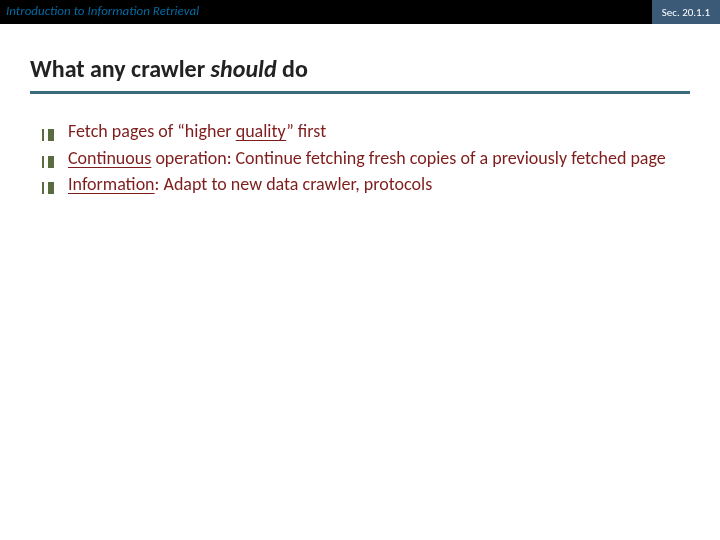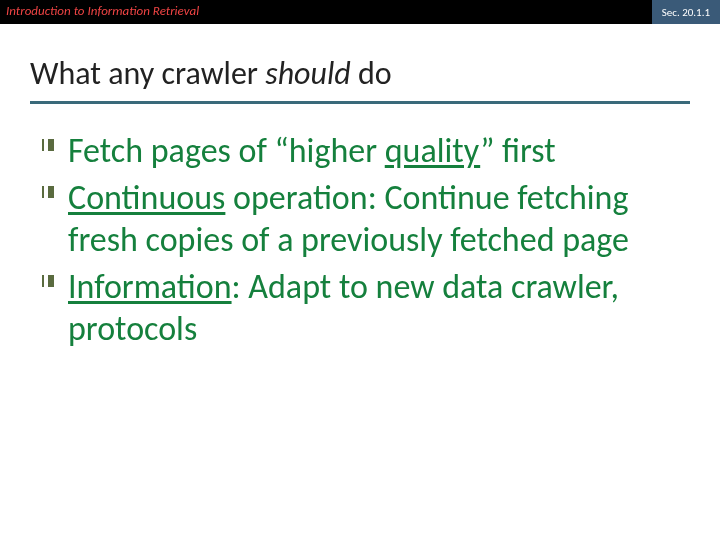--- a/index.html
+++ b/index.html
@@ -13,62 +13,62 @@
   }
   .header {
     display: flex;
     justify-content: space-between;
     align-items: stretch;
     width: 100%;
     height: 24px;
     background: #000000;
   }
   .header-left {
-    color: #ef4444;
+    color: #0369a1;
     font-style: italic;
     font-size: 13px;
     padding: 3px 6px;
     font-family: Calibri, Arial, sans-serif;
   }
   .header-right {
     background: #3a5a78;
     color: #ffffff;
     font-size: 11px;
     padding: 3px 10px;
     display: flex;
     align-items: center;
     font-family: Calibri, Arial, sans-serif;
   }
   .title-wrap {
     padding: 30px 30px 8px 30px;
   }
   .title {
-    font-size: 32px;
-    font-weight: 400;
+    font-size: 24px;
+    font-weight: 700;
     color: #222;
     padding-bottom: 6px;
   }
   .title .ital { font-style: italic; }
   .title-rule {
     height: 3px;
     background: #3a6a7a;
     margin-top: 2px;
   }
   .content {
     padding: 18px 42px 0 42px;
   }
   ul.bullets {
     list-style: none;
   }
   ul.bullets > li {
     position: relative;
     padding-left: 26px;
-    font-size: 34px;
+    font-size: 18px;
     line-height: 1.25;
-    color: #15803d;
+    color: #7f1d1d;
     margin-bottom: 4px;
   }
   ul.bullets > li::before {
     content: "";
     position: absolute;
     left: 0;
     top: 9px;
     width: 12px;
     height: 12px;
     background: #5a6b3f;

